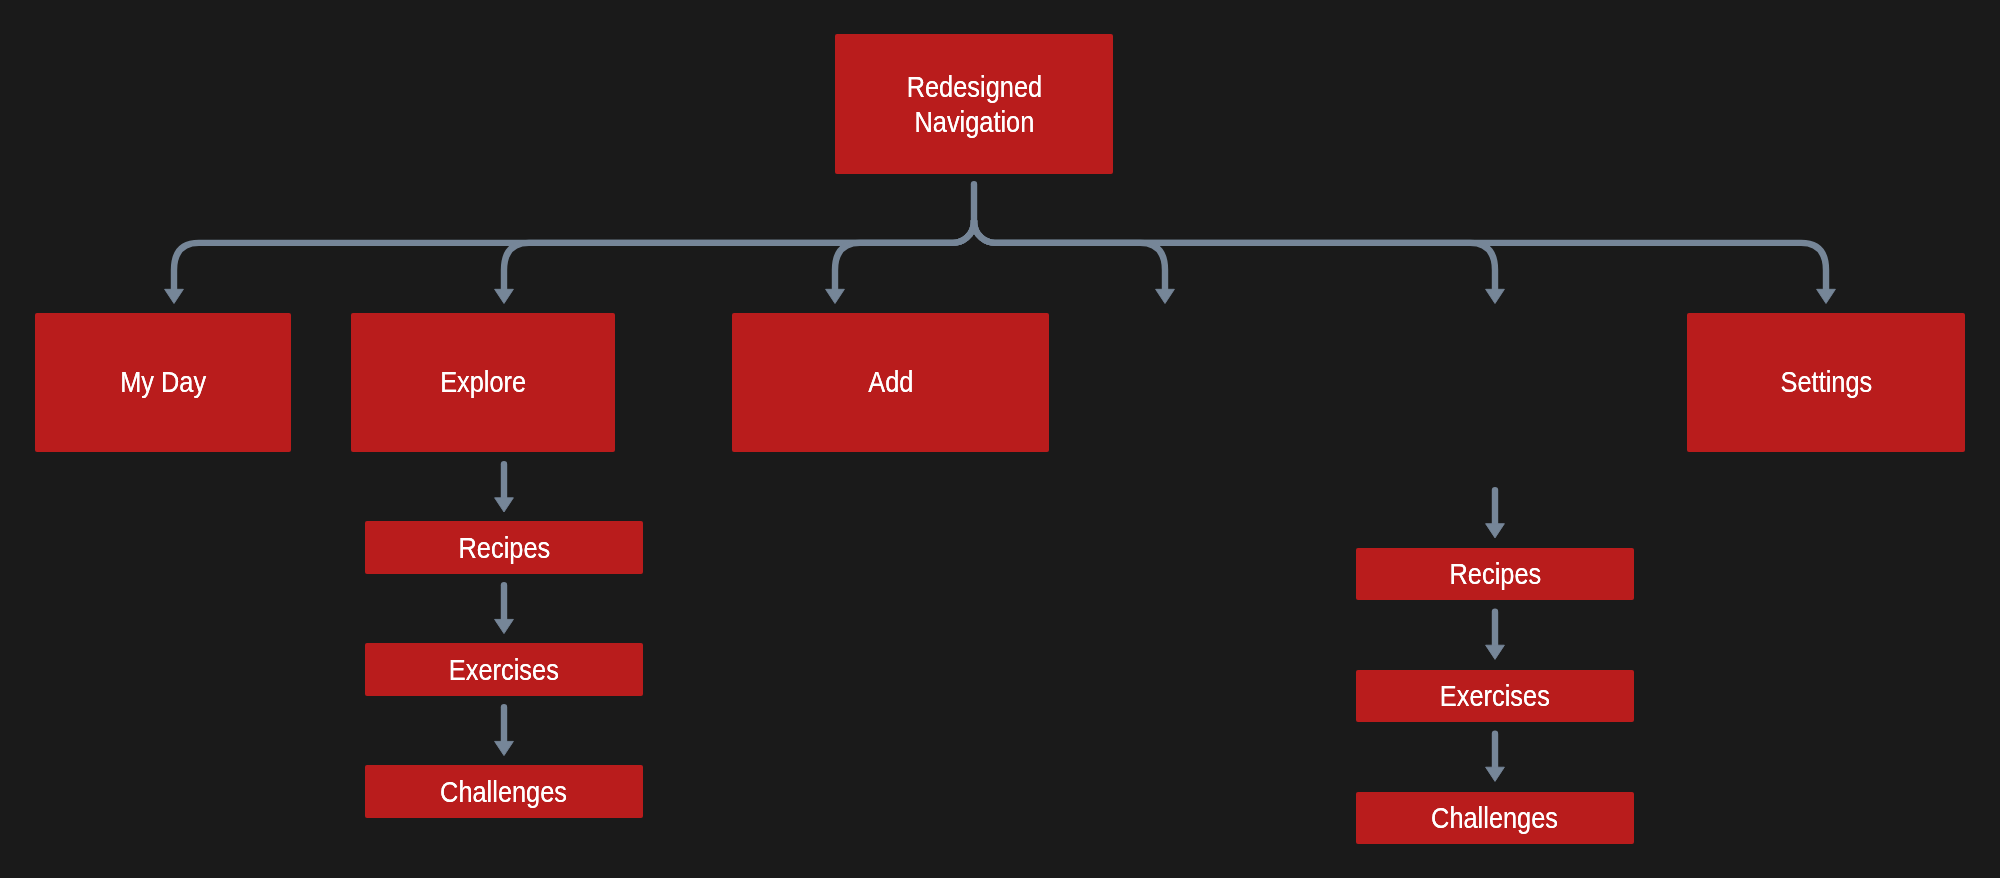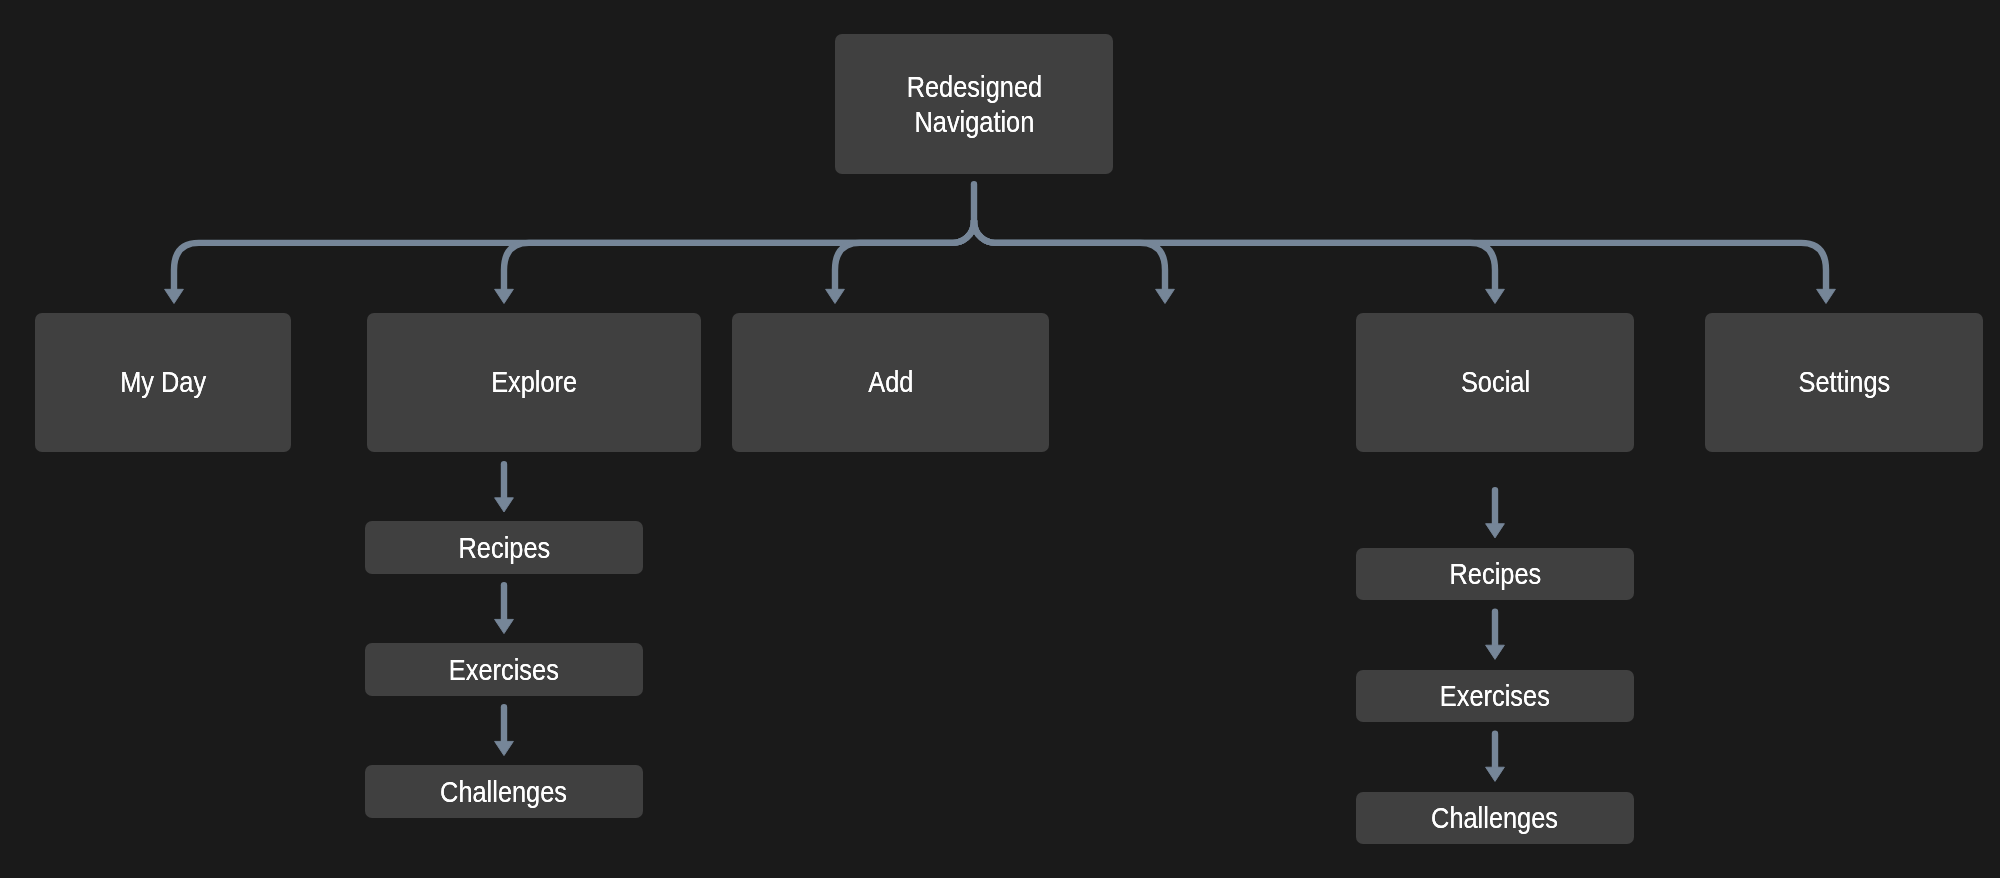--- a/index.html
+++ b/index.html
@@ -3,21 +3,21 @@
 <meta charset="utf-8">
 <title>Redesigned Navigation</title>
 <style>
   html,body{margin:0;padding:0;}
   body{width:2000px;height:878px;background:#1a1a1a;overflow:hidden;
        font-family:"Liberation Sans",sans-serif;-webkit-font-smoothing:antialiased;}
   #stage{position:relative;width:2000px;height:878px;background:#1a1a1a;}
   svg.edges{position:absolute;left:0;top:0;width:2000px;height:878px;overflow:visible;}
   .edge{fill:none;stroke:#768698;stroke-width:6.4;stroke-linecap:round;stroke-linejoin:round;}
   .arrowhead{fill:#768698;stroke:#768698;stroke-width:0.9;stroke-linejoin:round;}
-  .node{position:absolute;background:#404040;border-radius:7px;
+  .node{position:absolute;background:#b91c1c;border-radius:2px;
         display:flex;align-items:center;justify-content:center;
         color:#ffffff;text-align:center;}
   .node .lbl{display:block;font-size:29px;line-height:35.3px;white-space:pre-line;
              transform:scaleX(0.875) translateZ(0);transform-origin:center center;
              position:relative;top:1px;
              text-shadow:0 0 0.55px #ffffff;}
 </style>
 </head>
 <body>
 
@@ -56,30 +56,27 @@
   </svg>
 
   <div class="node root" style="left:835px;top:34.4px;width:278px;height:139.2px;">
       <span class="lbl">Redesigned
 Navigation</span>
     </div>
 
   <div class="node lvl1" style="left:35px;top:312.5px;width:256px;height:139.2px;">
       <span class="lbl">My Day</span>
     </div>
-  <div class="node lvl1" style="left:367px;top:312.5px;width:334px;height:139.2px;">
+  <div class="node lvl1" style="left:351px;top:312.5px;width:264px;height:139.2px;">
       <span class="lbl">Explore</span>
     </div>
   <div class="node lvl1" style="left:696px;top:312.5px;width:317px;height:139.2px;margin-left:36px;">
       <span class="lbl">Add</span>
     </div>
-  <div class="node lvl1" style="left:1356px;top:312.5px;width:278px;height:139.2px;">
-      <span class="lbl">Social</span>
-    </div>
-  <div class="node lvl1" style="left:1687px;top:312.5px;width:278px;height:139.2px;margin-left:18px;">
+  <div class="node lvl1" style="left:1687px;top:312.5px;width:278px;height:139.2px;">
       <span class="lbl">Settings</span>
     </div>
 
   <div class="node lvl2" style="left:365px;top:521.3px;width:278px;height:52.4px;">
       <span class="lbl">Recipes</span>
     </div>
   <div class="node lvl2" style="left:365px;top:643.4px;width:278px;height:52.4px;">
       <span class="lbl">Exercises</span>
     </div>
   <div class="node lvl2" style="left:365px;top:765.4px;width:278px;height:52.4px;">

